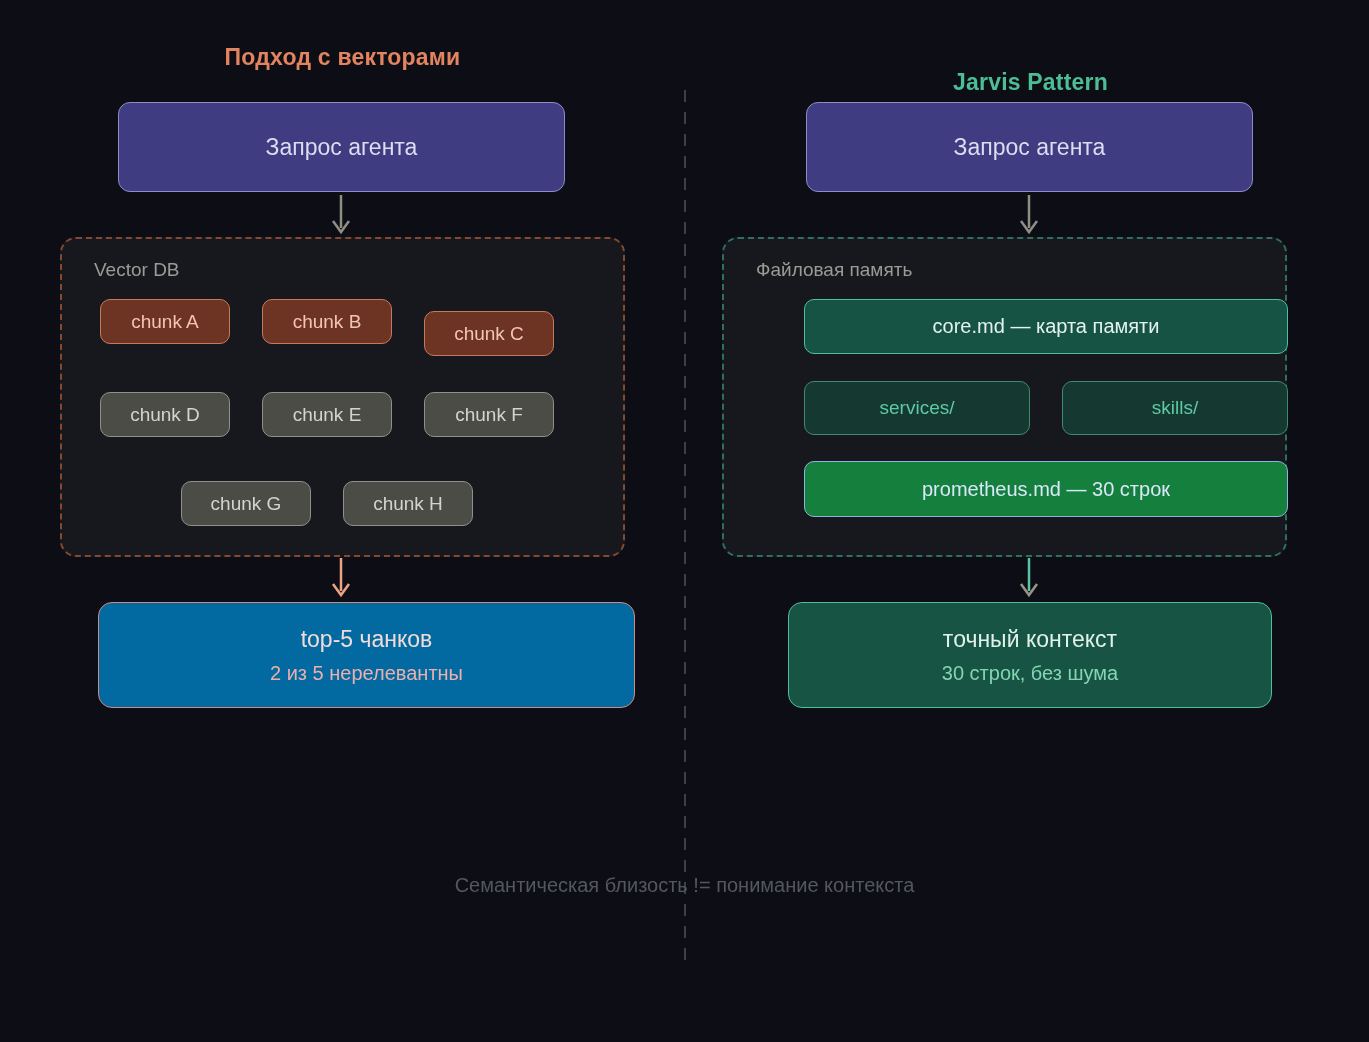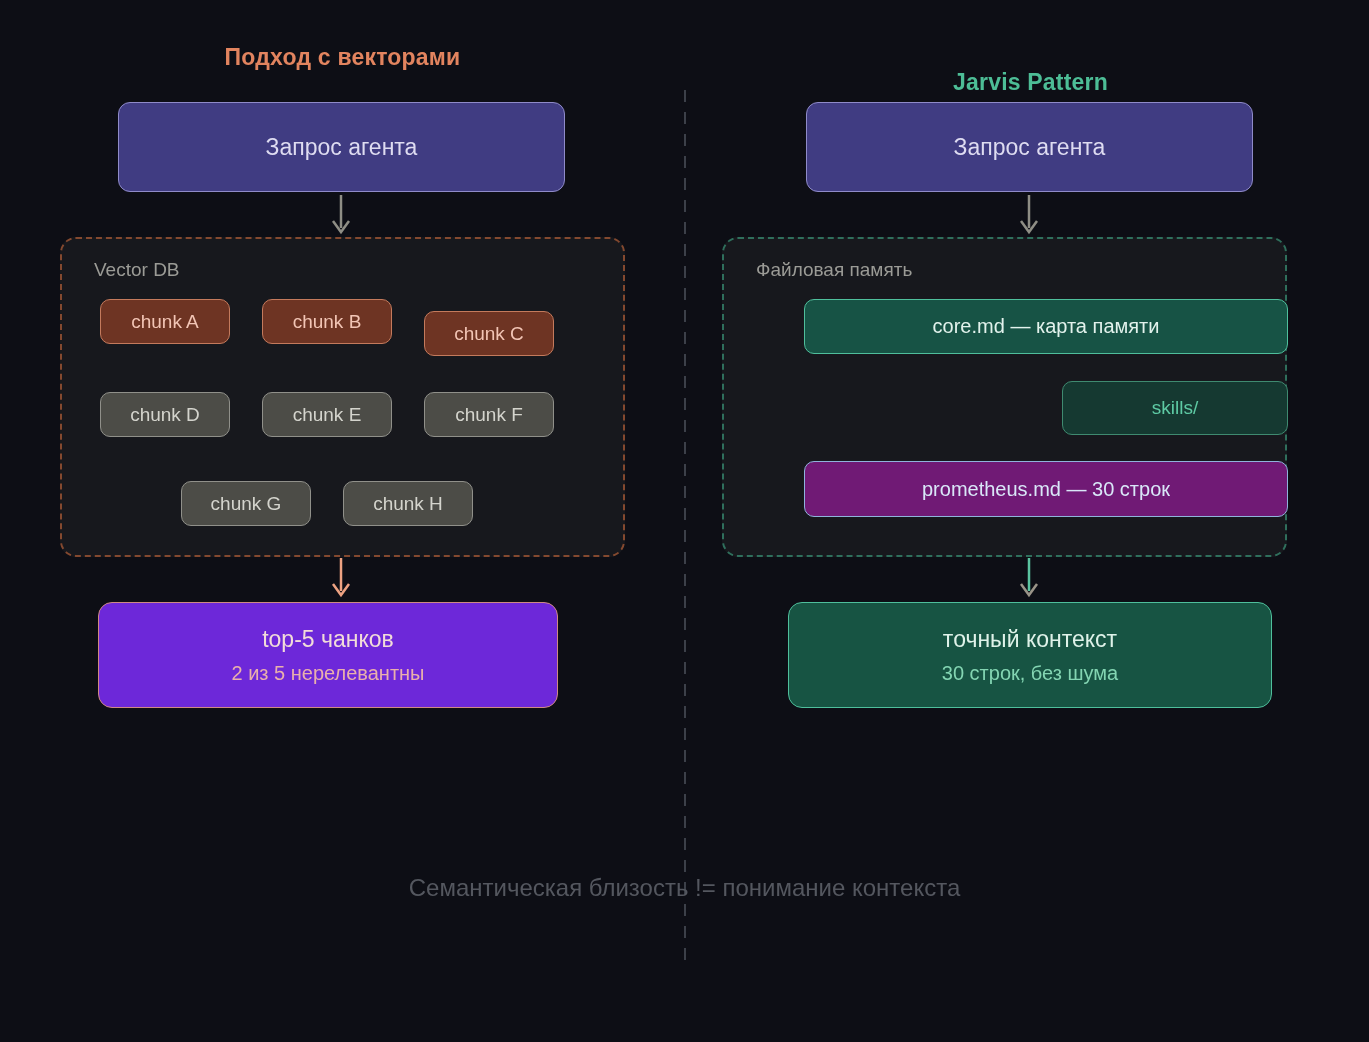--- a/index.html
+++ b/index.html
@@ -54,47 +54,47 @@
   .chunk.dim{background:#4c4c47;border:1px solid #90908a;color:#d4d4cd;}
 
   
   .file-box{
     position:absolute;border-radius:10px;box-sizing:border-box;
     display:flex;align-items:center;justify-content:center;font-size:20px;margin-left:40px;
   }
   .file-box.core{left:40px;top:60px;width:484px;height:55px;background:#175345;border:1px solid #4fbf9c;color:#e2f2ec;}
   .file-box.services{left:40px;top:142px;width:226px;height:54px;background:#153931;border:1px solid #3f8a70;color:#5ecaa4;font-size:19px;}
   .file-box.skills{left:298px;top:142px;width:226px;height:54px;background:#153931;border:1px solid #3f8a70;color:#5ecaa4;font-size:19px;}
-  .file-box.prom{left:40px;top:222px;width:484px;height:56px;background:#701a75;border:1px solid #8fb3dc;color:#d9e7f8;}
+  .file-box.prom{left:40px;top:222px;width:484px;height:56px;background:#15803d;border:1px solid #8fb3dc;color:#d9e7f8;}
 
   
   .result-box{
     top:602px;height:106px;border-radius:14px;box-sizing:border-box;
     display:flex;flex-direction:column;align-items:center;justify-content:center;gap:9px;
   }
-  .result-box.bad{left:98px;width:460px;background:#6d28d9;border:1px solid #cf8983;}
+  .result-box.bad{left:98px;width:537px;background:#0369a1;border:1px solid #cf8983;}
   .result-box.good{left:788px;width:484px;background:#175443;border:1px solid #4fbf9c;}
   .result-title{font-size:23px;}
   .result-sub{font-size:20px;}
   .bad .result-title{color:#f2dcd9;}
   .bad .result-sub{color:#e9b0ac;}
   .good .result-title{color:#dff2e9;}
   .good .result-sub{color:#83d5b2;text-align:right;}
 
   
   .arrow{width:22px;height:44px;}
   .arrow.a1{left:330px;top:194px;}
   .arrow.a2{left:1018px;top:194px;}
   .arrow.a3{left:330px;top:557px;}
   .arrow.a4{left:1018px;top:557px;}
 
   
   .footer-note{
     left:0;top:874px;width:1369px;text-align:center;
-    font-size:24px;color:#54575f;
+    font-size:20px;color:#54575f;
   }
 </style>
 </head>
 <body>
 
 <div class="canvas">
 
   <div class="abs divider"></div>
 
   <div class="abs col-title left">Подход с векторами</div>
@@ -137,20 +137,21 @@
   </div>
 
   <svg class="abs arrow a2" viewBox="0 0 22 44">
     <line x1="11" y1="1" x2="11" y2="34" stroke="#8f8e85" stroke-width="2.5"></line>
     <polyline points="3,27 11,38 19,27" fill="none" stroke="#8f8e85" stroke-width="2.5"></polyline>
   </svg>
 
   <div class="abs group-box files">
     <div class="group-label">Файловая память</div>
     <div class="file-box core">core.md — карта памяти</div>
+    <div class="file-box services">services/</div>
     <div class="file-box skills">skills/</div>
     <div class="file-box prom">prometheus.md — 30 строк</div>
   </div>
 
   <svg class="abs arrow a4" viewBox="0 0 22 44">
     <line x1="11" y1="1" x2="11" y2="34" stroke="#5bc4a0" stroke-width="2.5"></line>
     <polyline points="3,27 11,38 19,27" fill="none" stroke="#9a9488" stroke-width="2.5"></polyline>
   </svg>
 
   <div class="abs result-box good">

